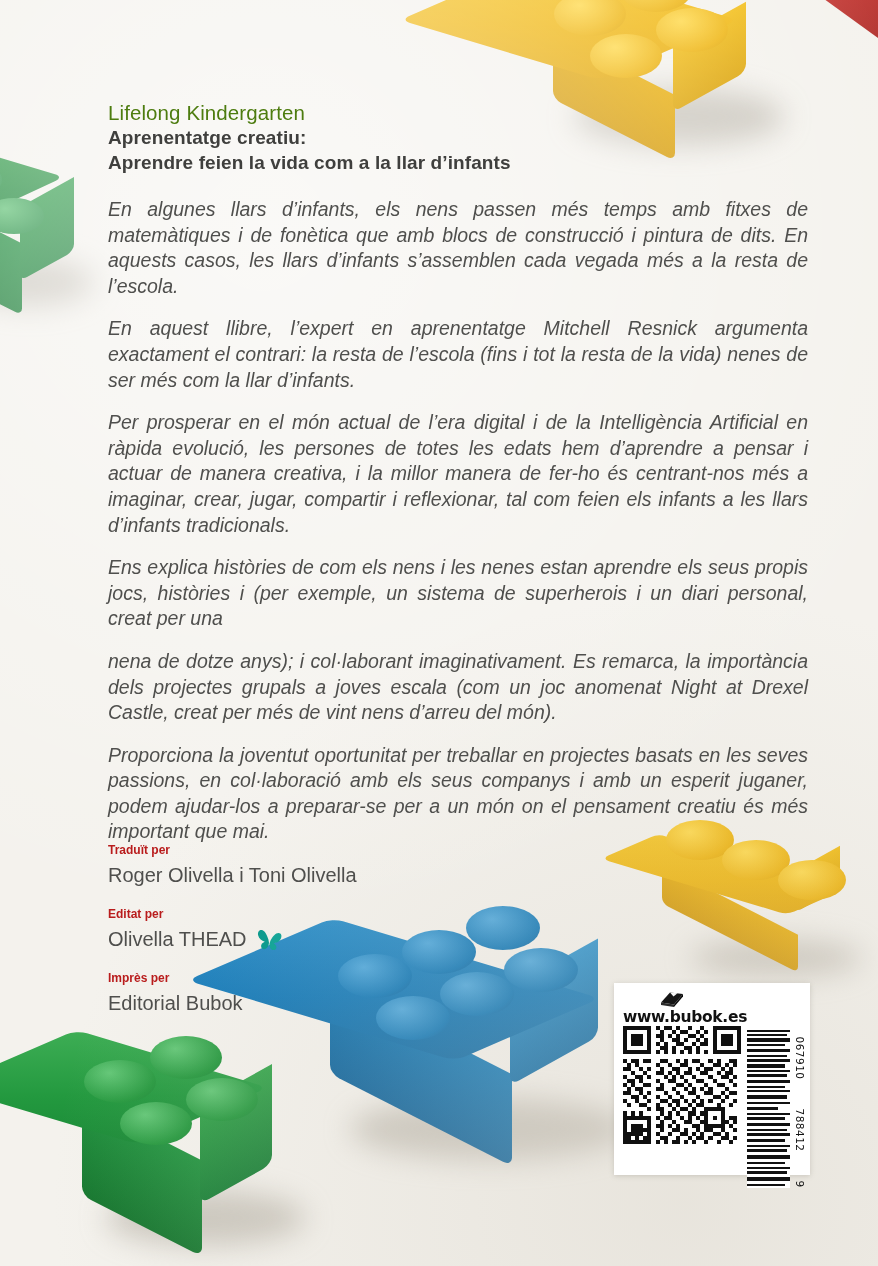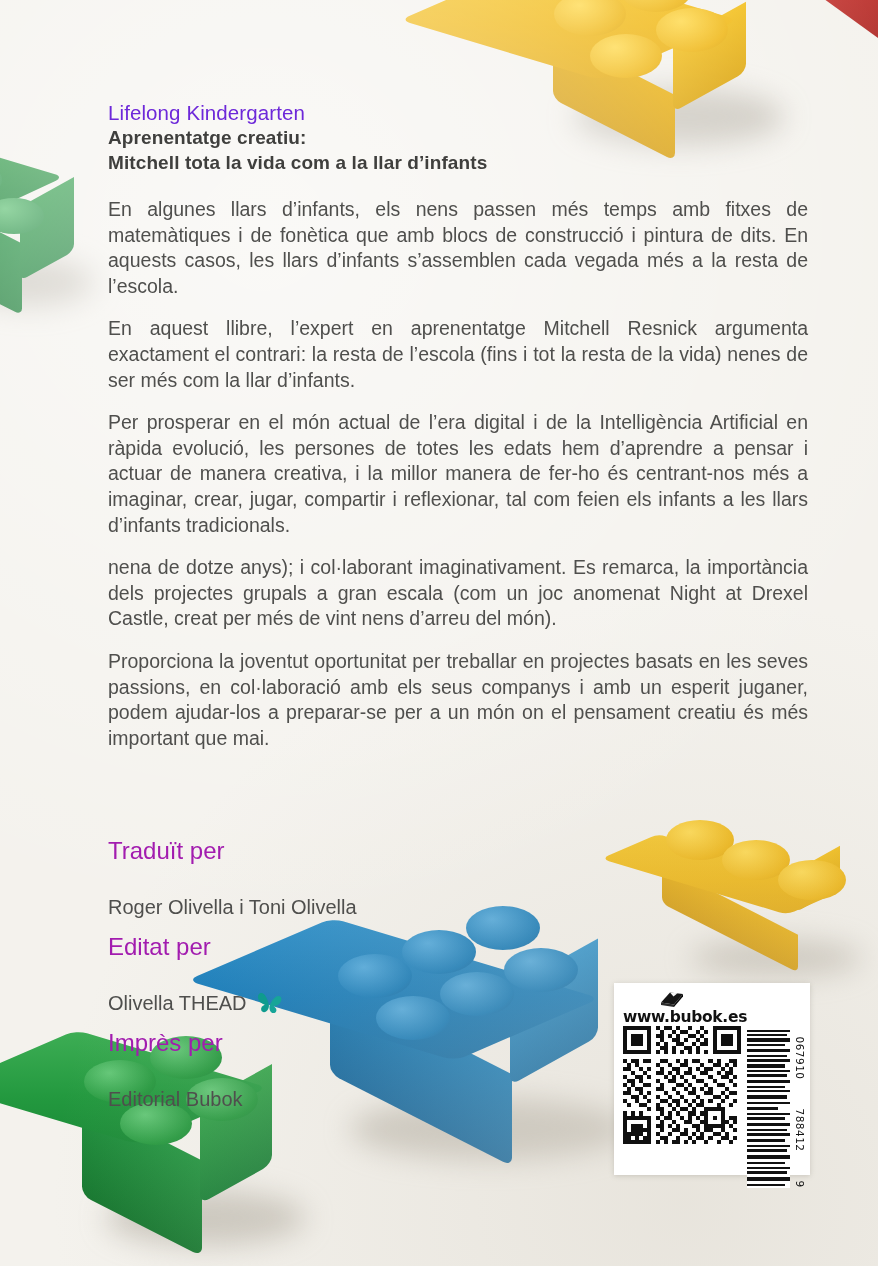--- a/index.html
+++ b/index.html
@@ -219,33 +219,34 @@
     position: absolute;
     left: 108px;
     top: 100px;
     width: 700px;
     z-index: 5;
     color: #4a4a48;
   }
   .series-line {
     font-size: 20.5px;
     line-height: 25px;
-    color: #6d28d9;
+    color: #4d7c0f;
     letter-spacing: 0.1px;
   }
   .title-main,
   .title-sub {
     font-size: 19px;
     line-height: 25px;
     font-weight: bold;
     color: #3f3f3d;
     letter-spacing: 0.1px;
   }
   .blurb {
     margin-top: 22px;
+    font-style: italic;
   }
   .blurb p {
     margin: 0 0 17px 0;
     font-size: 19.5px;
     line-height: 25.6px;
     color: #4f4f4d;
     text-align: justify;
     text-justify: inter-word;
     hyphens: manual;
   }
@@ -255,32 +256,32 @@
   .credits {
     position: absolute;
     left: 108px;
     top: 838px;
     width: 420px;
     z-index: 5;
   }
   .credit-block { margin-bottom: 14px; }
   .credit-block:last-child { margin-bottom: 0; }
   .credit-label {
-    font-size: 24px;
+    font-size: 12px;
     line-height: 25px;
-    font-weight: normal;
-    color: #a21caf;
+    font-weight: bold;
+    color: #b91c1c;
   }
   .credit-value {
     font-size: 20px;
     line-height: 25px;
     color: #4f4f4d;
     display: flex;
+    align-items: center;
     gap: 8px;
-    margin-top: 32px;
   }
   .butterfly-icon { flex: 0 0 auto; display: inline-block; line-height: 0; }
 
   
   .barcode-panel {
     position: absolute;
     left: 614px;
     top: 983px;
     width: 196px;
     height: 192px;
@@ -396,27 +397,28 @@
     <div class="stud s2"></div>
     <div class="stud s3"></div>
     <div class="stud s4"></div>
   </div>
 
   <div class="paper-shade"></div>
 
   <div class="content">
     <div class="series-line">Lifelong Kindergarten</div>
     <div class="title-main">Aprenentatge creatiu:</div>
-    <div class="title-sub">Mitchell tota la vida com a la llar d’infants</div>
+    <div class="title-sub">Aprendre feien la vida com a la llar d’infants</div>
 
     <div class="blurb">
       <p>En algunes llars d’infants, els nens passen més temps amb fitxes de matemàtiques i de fonètica que amb blocs de construcció i pintura de dits. En aquests casos, les llars d’infants s’assemblen cada vegada més a la resta de l’escola.</p>
       <p>En aquest llibre, l’expert en aprenentatge Mitchell Resnick argumenta exactament el contrari: la resta de l’escola (fins i tot la resta de la vida) nenes de ser més com la llar d’infants.</p>
       <p>Per prosperar en el món actual de l’era digital i de la Intelligència Artificial en ràpida evolució, les persones de totes les edats hem d’aprendre a pensar i actuar de manera creativa, i la millor manera de fer-ho és centrant-nos més a imaginar, crear, jugar, compartir i reflexionar, tal com feien els infants a les llars d’infants tradicionals.</p>
-      <p>nena de dotze anys); i col·laborant imaginativament. Es remarca, la importància dels projectes grupals a gran escala (com un joc anomenat Night at Drexel Castle, creat per més de vint nens d’arreu del món).</p>
+      <p>Ens explica històries de com els nens i les nenes estan aprendre els seus propis jocs, històries i (per exemple, un sistema de superherois i un diari personal, creat per una</p>
+      <p>nena de dotze anys); i col·laborant imaginativament. Es remarca, la importància dels projectes grupals a joves escala (com un joc anomenat Night at Drexel Castle, creat per més de vint nens d’arreu del món).</p>
       <p>Proporciona la joventut oportunitat per treballar en projectes basats en les seves passions, en col·laboració amb els seus companys i amb un esperit juganer, podem ajudar-los a preparar-se per a un món on el pensament creatiu és més important que mai.</p>
     </div>
   </div>
 
   <div class="credits">
 
     <div class="credit-block">
       <div class="credit-label">Traduït per</div>
       <div class="credit-value">
         <span>Roger Olivella i Toni Olivella</span>

